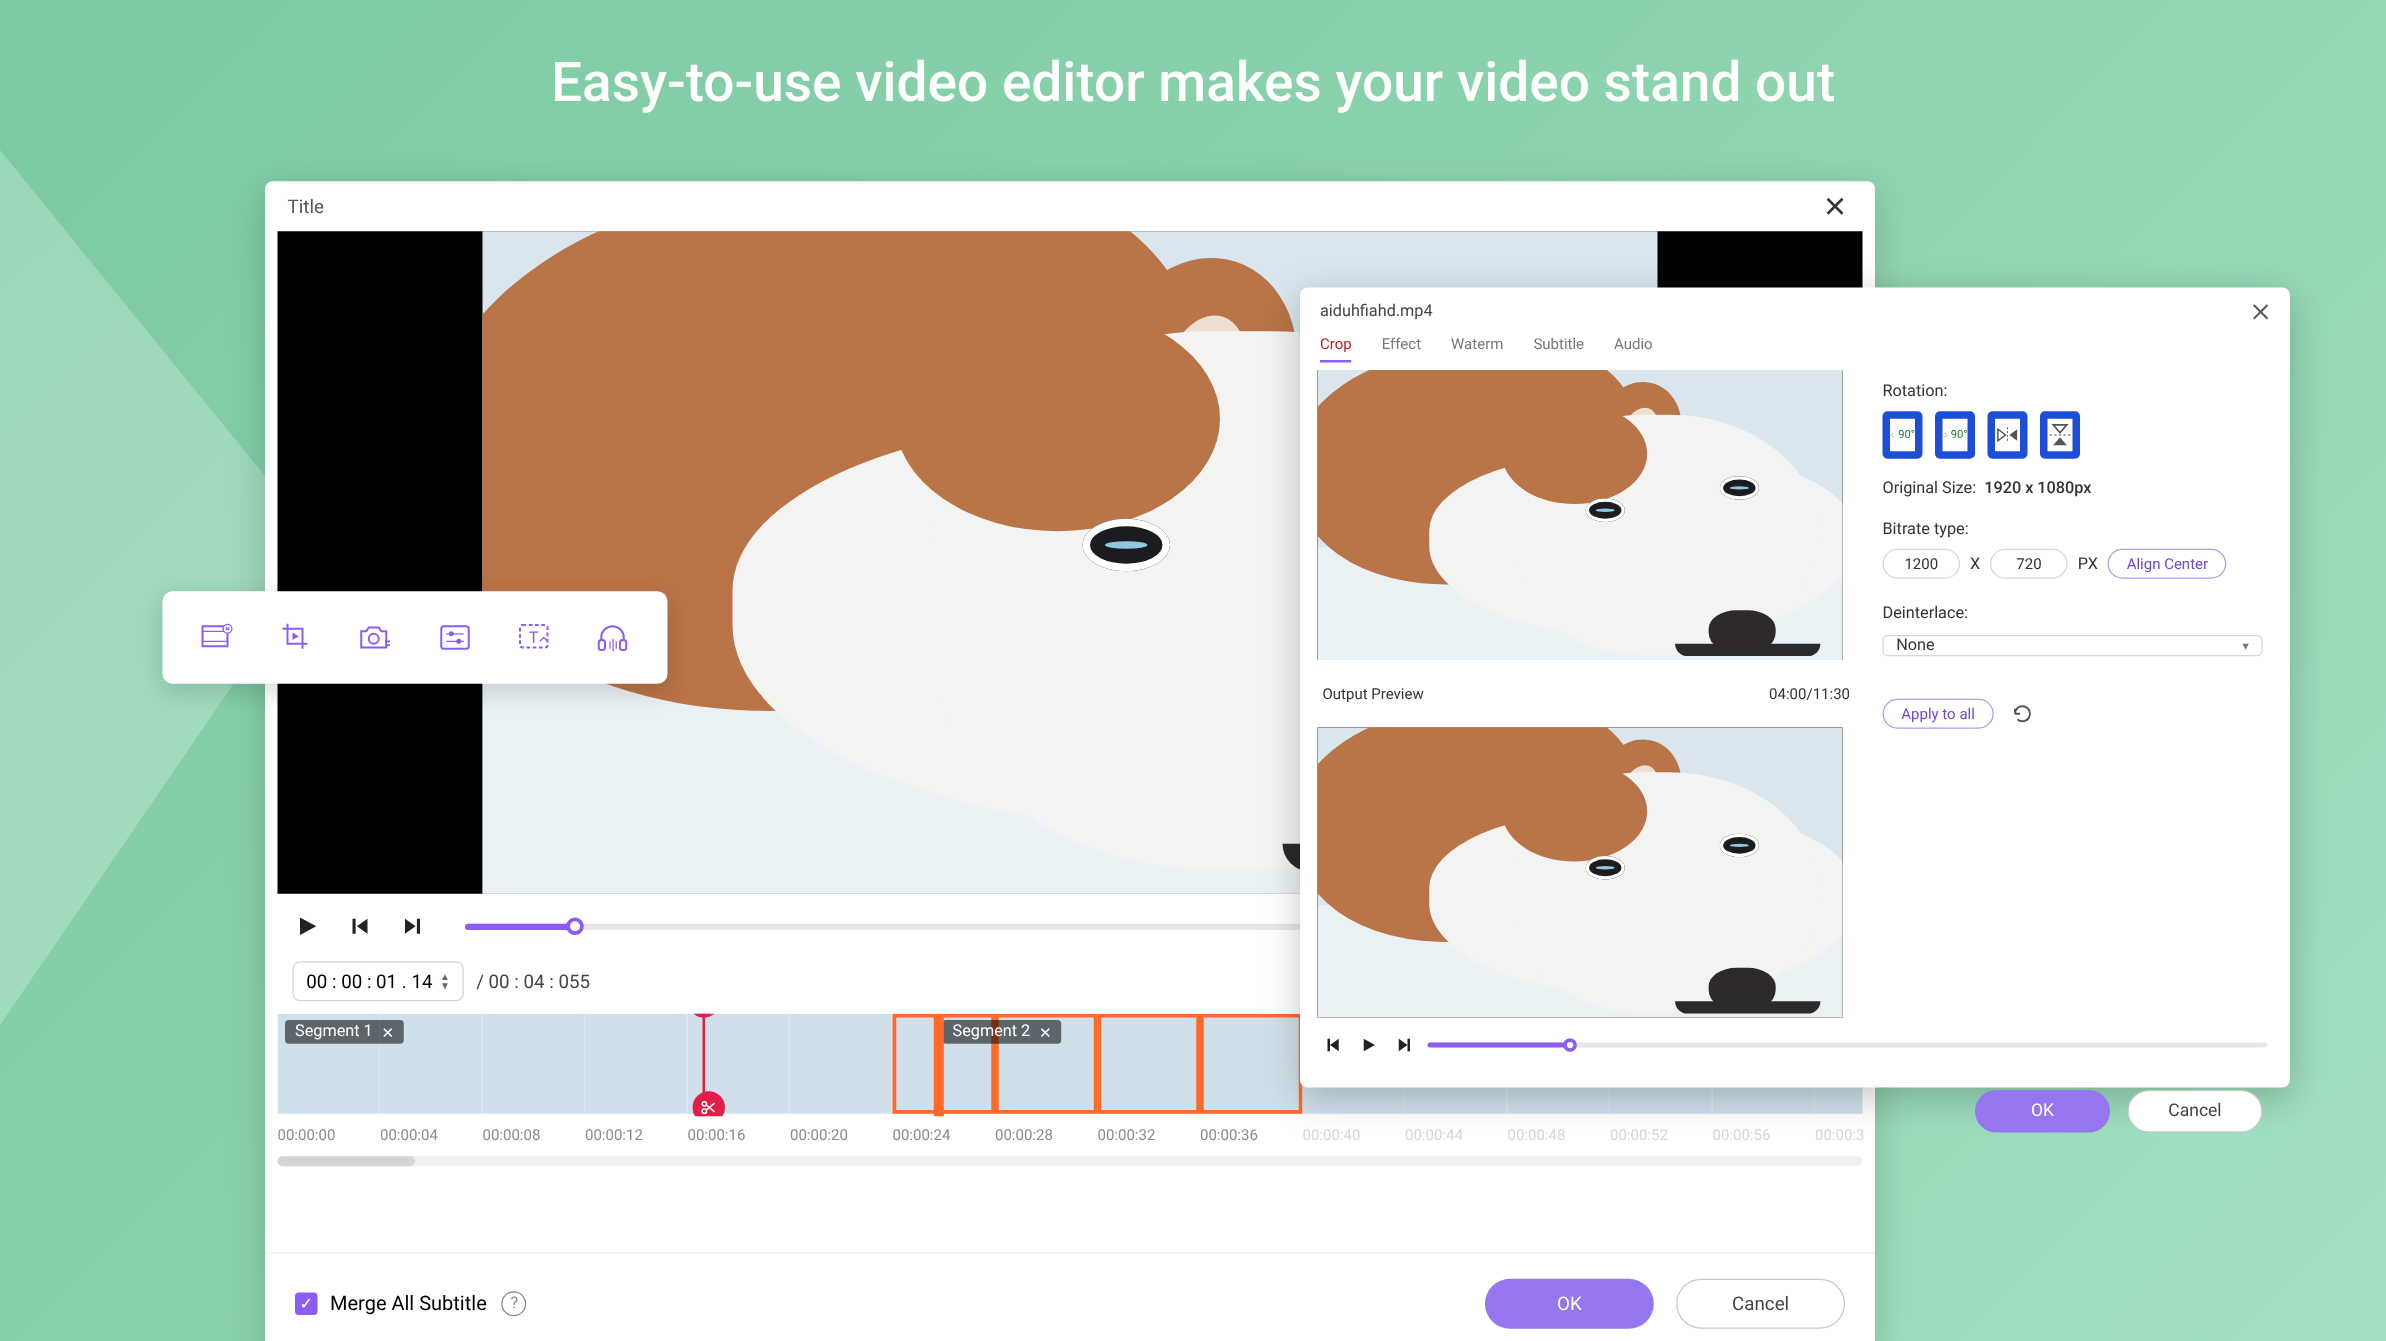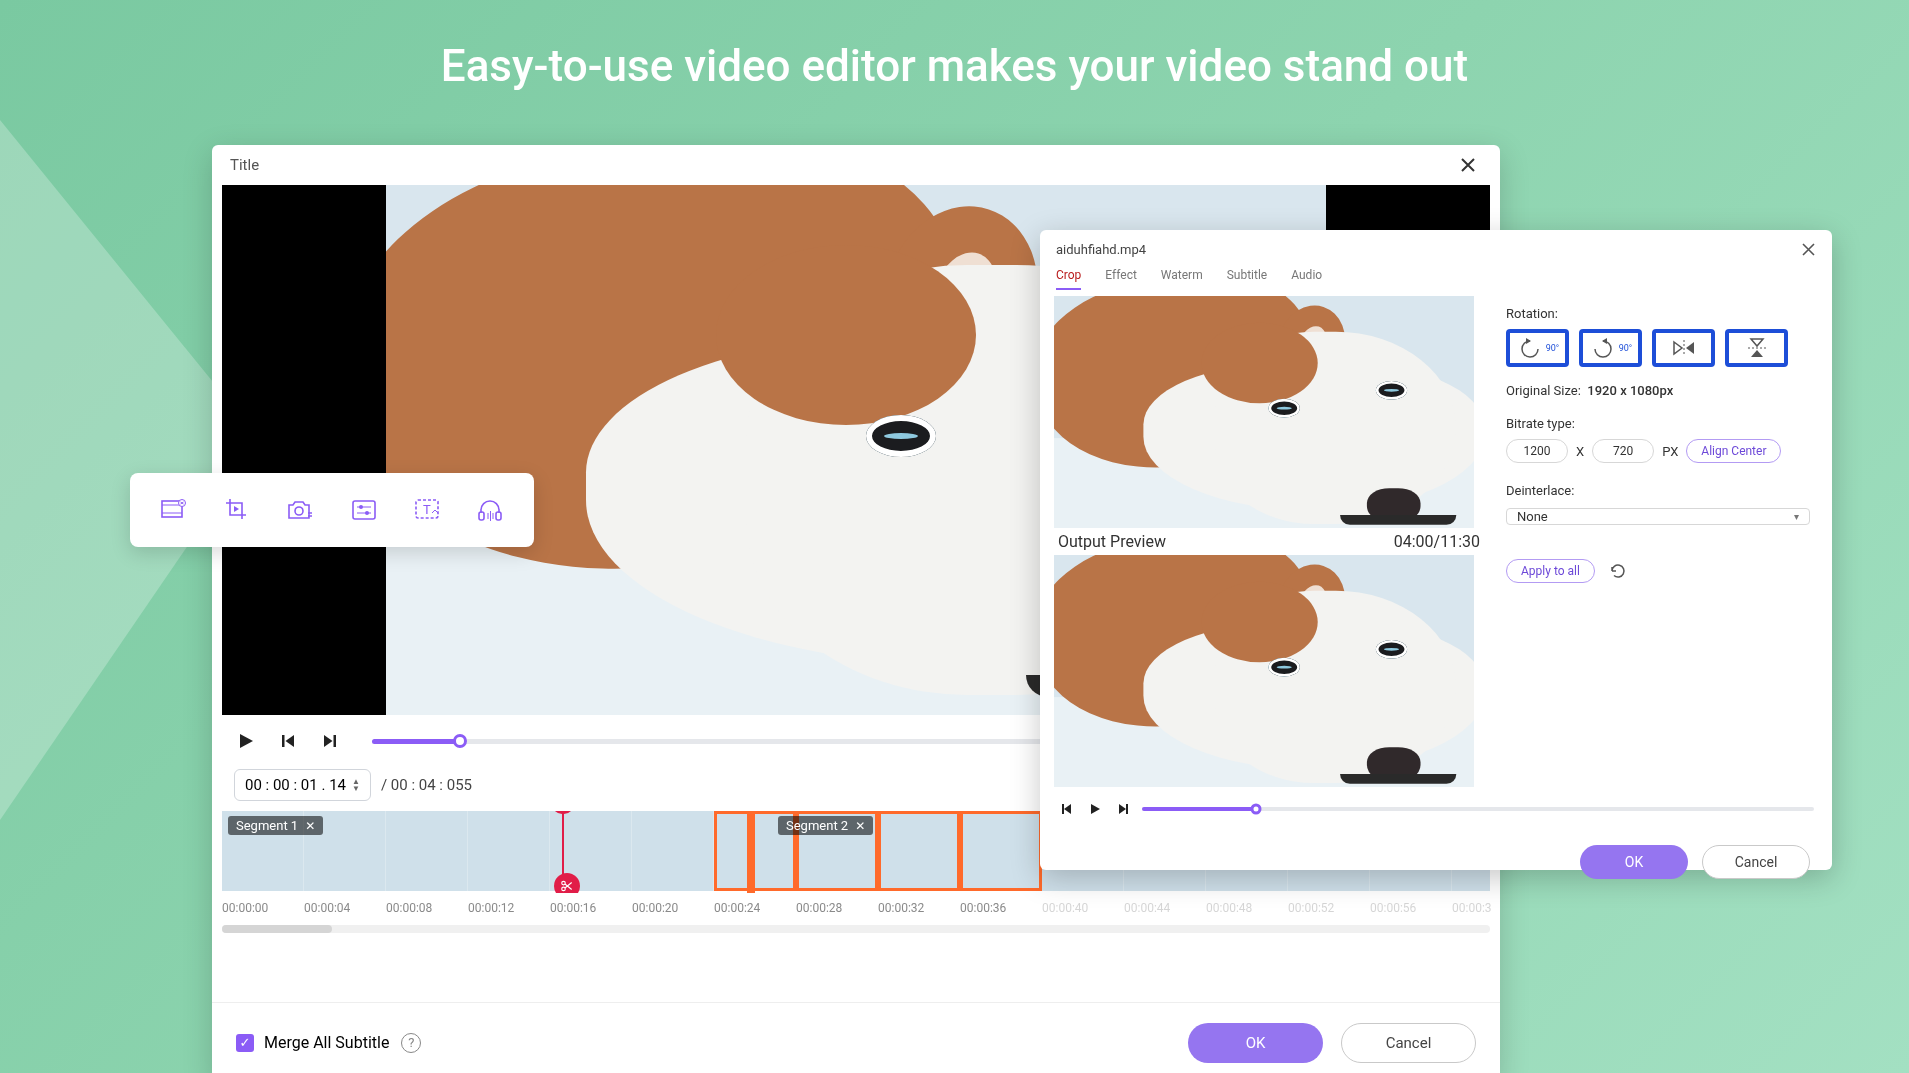--- a/index.html
+++ b/index.html
@@ -71,24 +71,24 @@
   .btn-outline{background:#fff;color:#444;border:1px solid #c9c9c9;}
 
   
   .win-crop{position:absolute;left:1040px;top:230px;width:792px;height:640px;background:#fff;border-radius:6px;box-shadow:0 8px 30px rgba(0,0,0,.22);}
   .crop-head{display:flex;align-items:center;height:38px;padding:0 16px;font-size:13px;color:#444;}
   .tabs{display:flex;gap:24px;padding:0 16px;font-size:12px;color:#777;}
   .tab{padding:0 0 6px;cursor:pointer;}
   .tab.active{color:#b91c1c;border-bottom:2px solid #8b5cf6;}
   .crop-body{display:flex;gap:0;padding:6px 0 0 14px;}
   .crop-left{width:430px;}
-  .crop-prev-row{display:flex;font-size:16px;color:#333;padding:4px 4px;justify-content:space-between;}
+  .crop-prev-row{display:flex;font-size:12px;color:#333;padding:20px 4px;justify-content:space-between;}
   .crop-right{flex:1;padding:10px 22px 0 22px;font-size:13px;color:#333;}
   .rot-btns{display:flex;gap:10px;margin:8px 0 16px;}
-  .rot-btn{width:63px;height:38px;border:4px solid #1d4ed8;border-radius:4px;display:flex;align-items:center;justify-content:center;color:#1d4ed8;cursor:pointer;}
+  .rot-btn{width:32px;height:38px;border:6px solid #1d4ed8;border-radius:4px;display:flex;align-items:center;justify-content:center;color:#15803d;cursor:pointer;}
   .field-row{display:flex;align-items:center;gap:8px;margin-top:8px;}
   .inp{border:1px solid #d7d7d7;border-radius:14px;padding:4px 12px;font-size:12px;width:62px;text-align:center;}
   .pill{border:1px solid #b39bf3;color:#6d49d8;border-radius:14px;padding:4px 14px;font-size:12px;cursor:pointer;}
   .sel-row{margin-top:10px;}
   .select{border:1px solid #d7d7d7;border-radius:4px;padding:0 10px;font-size:13px;display:flex;justify-content:space-between;align-items:center;cursor:pointer;}
   .crop-pb{display:flex;align-items:center;padding:10px 18px;gap:10px;}
   .crop-track{flex:1;height:4px;background:#e5e7eb;border-radius:4px;position:relative;}
   .crop-fill{position:absolute;left:0;top:0;bottom:0;width:17%;background:#8b5cf6;border-radius:4px;}
   .crop-thumb{position:absolute;left:17%;top:50%;width:11px;height:11px;border:3px solid #8b5cf6;background:#fff;border-radius:50%;transform:translate(-50%,-50%);}
   .crop-foot{display:flex;justify-content:flex-end;gap:14px;padding:14px 22px;}
@@ -192,21 +192,21 @@
           <path d="M4 11a7 7 0 1 1 2.3 5.2M4 11V6M4 11h5" fill="none" stroke="#333" stroke-width="1.6"></path>
         </svg>
       </div>
   </div>
 
   <div class="timeline">
     <div class="seg-label" style="left:6px">
         <span>Segment 1</span>
         <span class="x">✕</span>
       </div>
-    <div class="seg-label" style="left:556px">
+    <div class="seg-label" style="left:532px">
         <span>Segment 2</span>
         <span class="x">✕</span>
       </div>
     <div class="seg2-bar"></div>
     <div class="playhead"></div>
     <div class="cut-badge">
         <svg width="14" height="14" viewBox="0 0 24 24">
           <circle cx="6" cy="7" r="3" fill="none" stroke="#fff" stroke-width="2"></circle>
           <circle cx="6" cy="17" r="3" fill="none" stroke="#fff" stroke-width="2"></circle>
           <path d="M8.5 8.5L20 18M8.5 15.5L20 6" stroke="#fff" stroke-width="2"></path>

